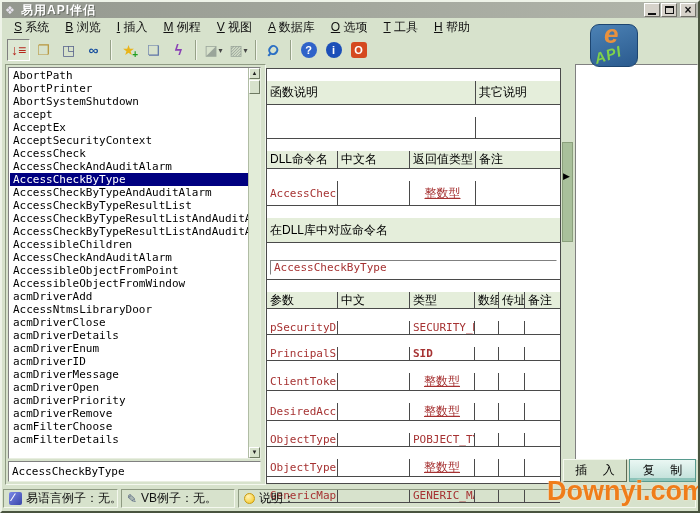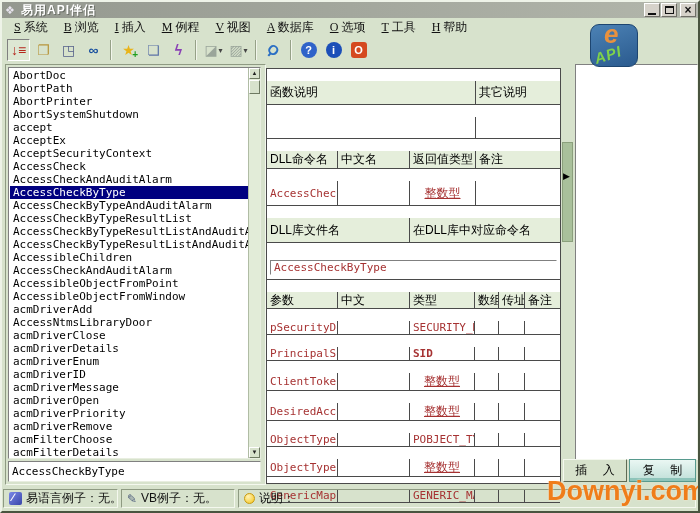--- a/index.html
+++ b/index.html
@@ -17,21 +17,21 @@
   .title{font-size:12px;font-weight:bold;letter-spacing:1px;white-space:nowrap;text-shadow:1px 1px 0 #6a6e66;}
   .winbtns{position:absolute;right:2px;top:1px;display:flex;}
   .wbtn{width:16px;height:14px;background:#d6d2ca;border:1px solid;border-color:#fff #6e6e66 #6e6e66 #fff;
     margin-left:1px;display:flex;align-items:center;justify-content:center;color:#111;cursor:default;}
   .wbtn.close{margin-left:3px;font-size:12px;font-weight:bold;line-height:10px;}
   .min-glyph{display:block;width:8px;height:2px;background:#111;margin-top:7px;}
   .max-glyph{display:block;width:9px;height:8px;border:1px solid #111;border-top:2px solid #111;}
   
   .menubar{position:absolute;left:0;top:16px;right:0;height:18px;display:flex;align-items:center;
     padding-left:4px;font-size:12px;color:#111;}
-  .mitem{padding:18px 8px;white-space:nowrap;font-family:Liberation Serif, serif;}
+  .mitem{padding:18px 8px;white-space:nowrap;}
   
   .toolbar{position:absolute;left:0;top:34px;right:0;height:28px;display:flex;align-items:center;padding-left:4px;}
   .tbtn{width:23px;height:22px;display:flex;align-items:center;justify-content:center;
     font-size:14px;position:relative;border:1px solid transparent;margin:0 1px;cursor:default;}
   .tbtn.pressed{border-color:#808080 #fff #fff #808080;background:#dde7d3;}
   .tbtn .glyph{font-weight:bold;}
   .tbtn .badge{position:absolute;right:1px;bottom:0;font-size:10px;font-weight:bold;}
   .tbtn.shape-circle .glyph{width:16px;height:16px;border-radius:50%;font-size:11px;line-height:16px;text-align:center;}
   .tbtn.shape-square .glyph{width:16px;height:16px;border-radius:3px;font-size:11px;line-height:16px;text-align:center;}
   .tbtn .glyph.rot{transform:rotate(40deg);display:inline-block;}
@@ -193,21 +193,20 @@
     </div>
 
   <div class="logo">
     <span class="logo-e">e</span>
     <span class="logo-api">API</span>
   </div>
 
   <div class="left-panel">
     <div class="listbox">
       <div class="list-items" id="list-items">
-          <div class="litem">AbortDoc</div>
           <div class="litem">AbortPath</div>
           <div class="litem">AbortPrinter</div>
           <div class="litem">AbortSystemShutdown</div>
           <div class="litem">accept</div>
           <div class="litem">AcceptEx</div>
           <div class="litem">AcceptSecurityContext</div>
           <div class="litem">AccessCheck</div>
           <div class="litem">AccessCheckAndAuditAlarm</div>
           <div class="litem sel">AccessCheckByType</div>
           <div class="litem">AccessCheckByTypeAndAuditAlarm</div>
@@ -255,21 +254,20 @@
       <div class="cell hdr" style="flex:0 0 66px">返回值类型</div>
       <div class="cell hdr">备注</div>
     </div>
     <div class="trow" style="height:25px">
       <div class="cell val" style="flex:0 0 71px">AccessCheckB</div>
       <div class="cell val" style="flex:0 0 72px"></div>
       <div class="cell val basic" style="flex:0 0 66px">整数型</div>
       <div class="cell val"></div>
     </div>
     <div class="trow" style="height:25px">
-      <div class="cell hdr" style="flex:0 0 143px">DLL库文件名</div>
       <div class="cell hdr">在DLL库中对应命令名</div>
     </div>
     <div class="trow" style="height:25px">
       <div class="cell" style="padding-left:0">
         <div class="editbox">AccessCheckByType</div>
       </div>
     </div>
     <div class="trow" style="height:17px">
       <div class="cell hdr" style="flex:0 0 71px">参数</div>
       <div class="cell hdr" style="flex:0 0 72px">中文</div>

